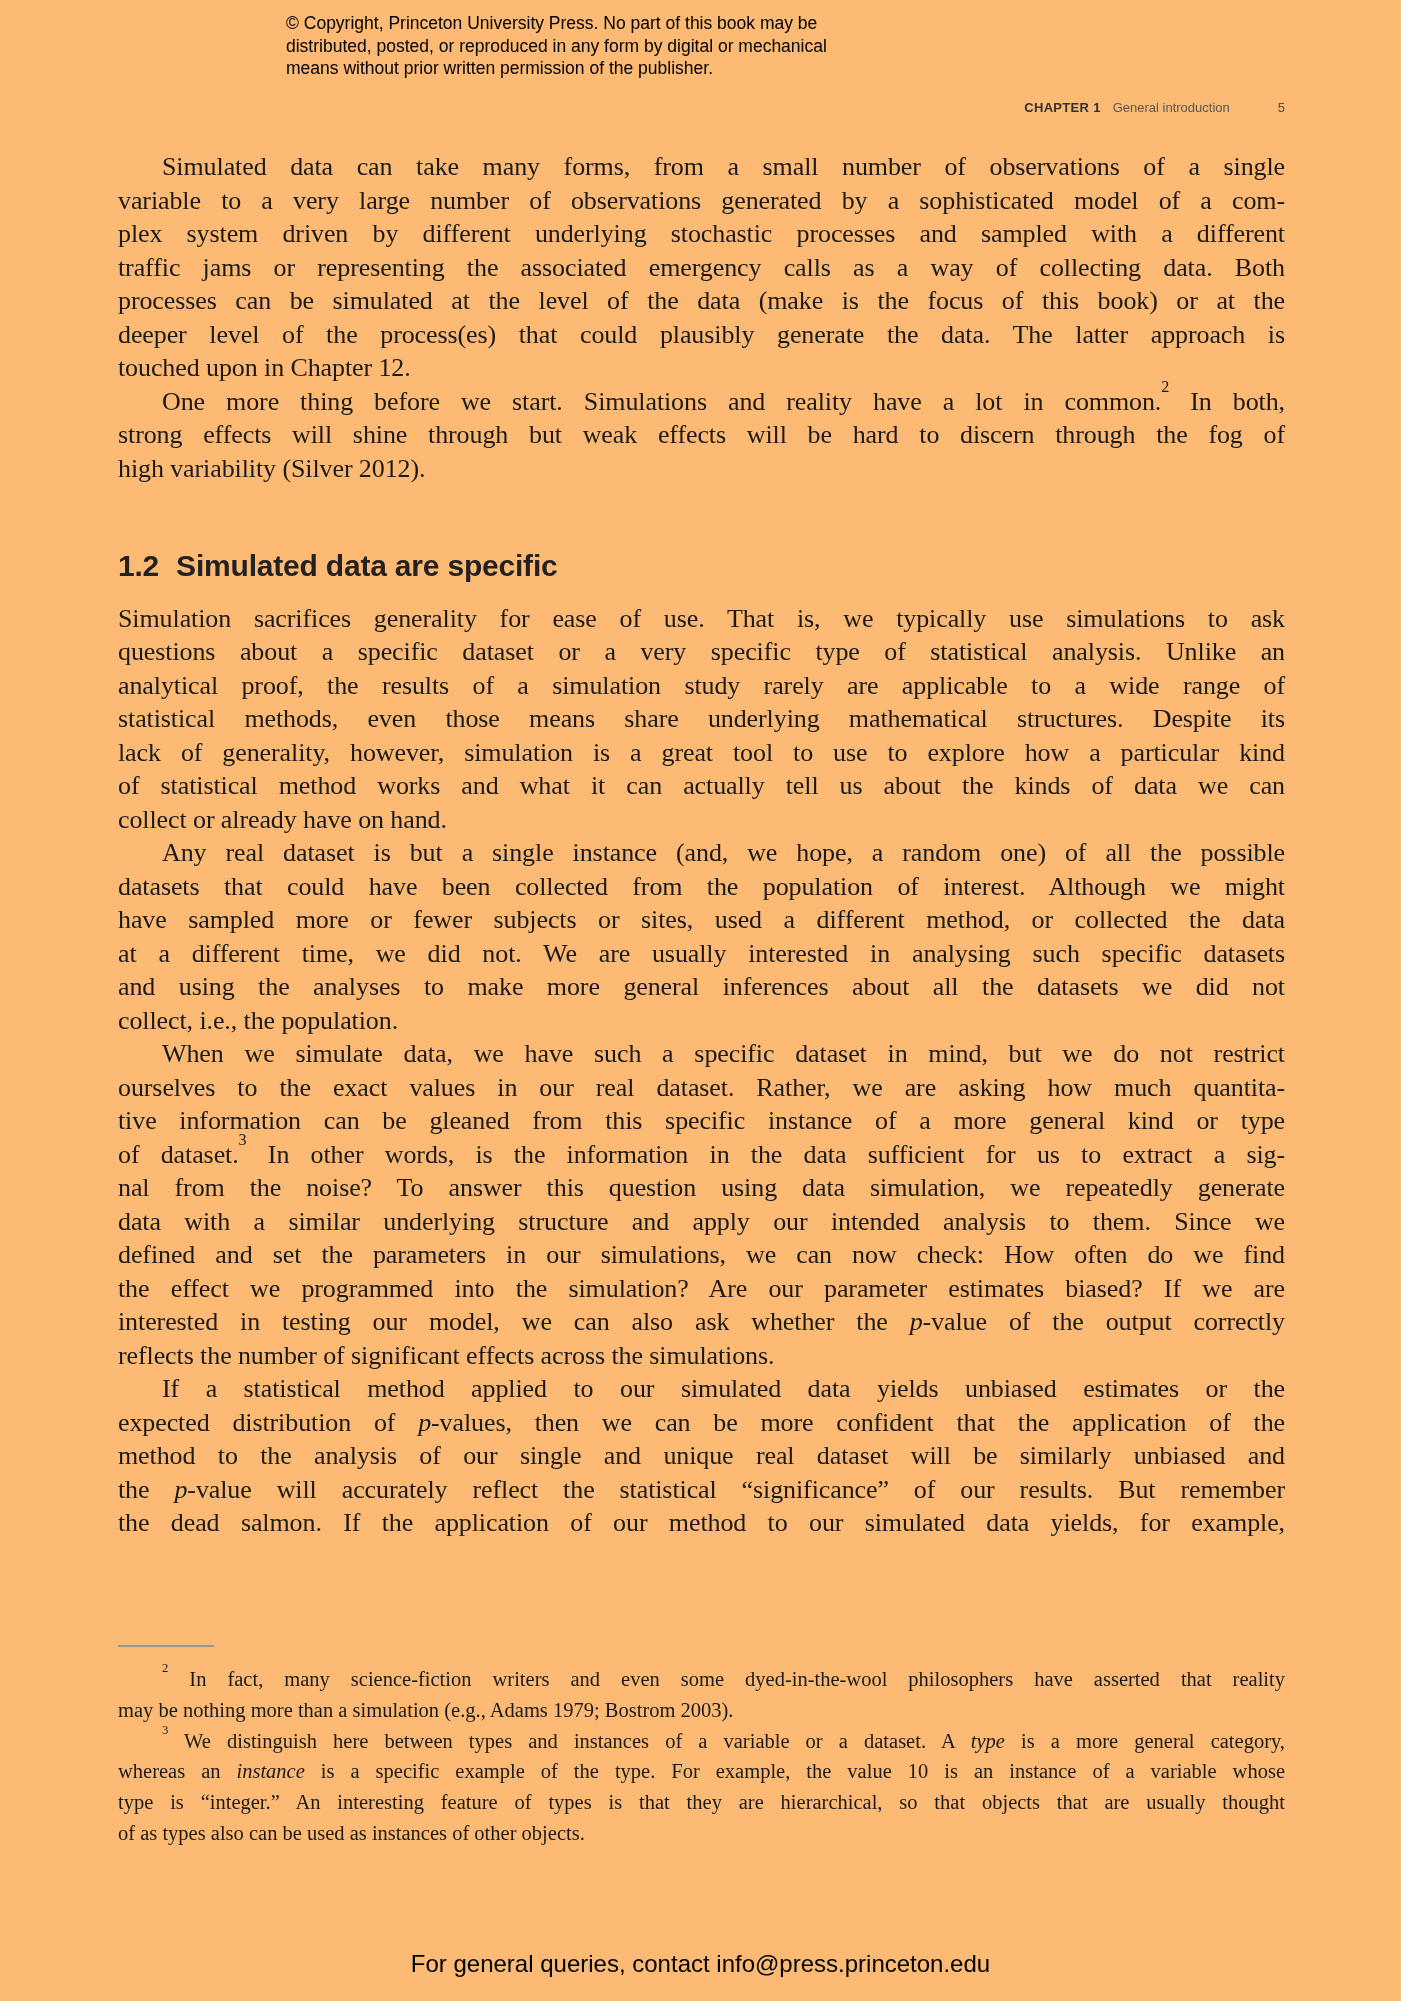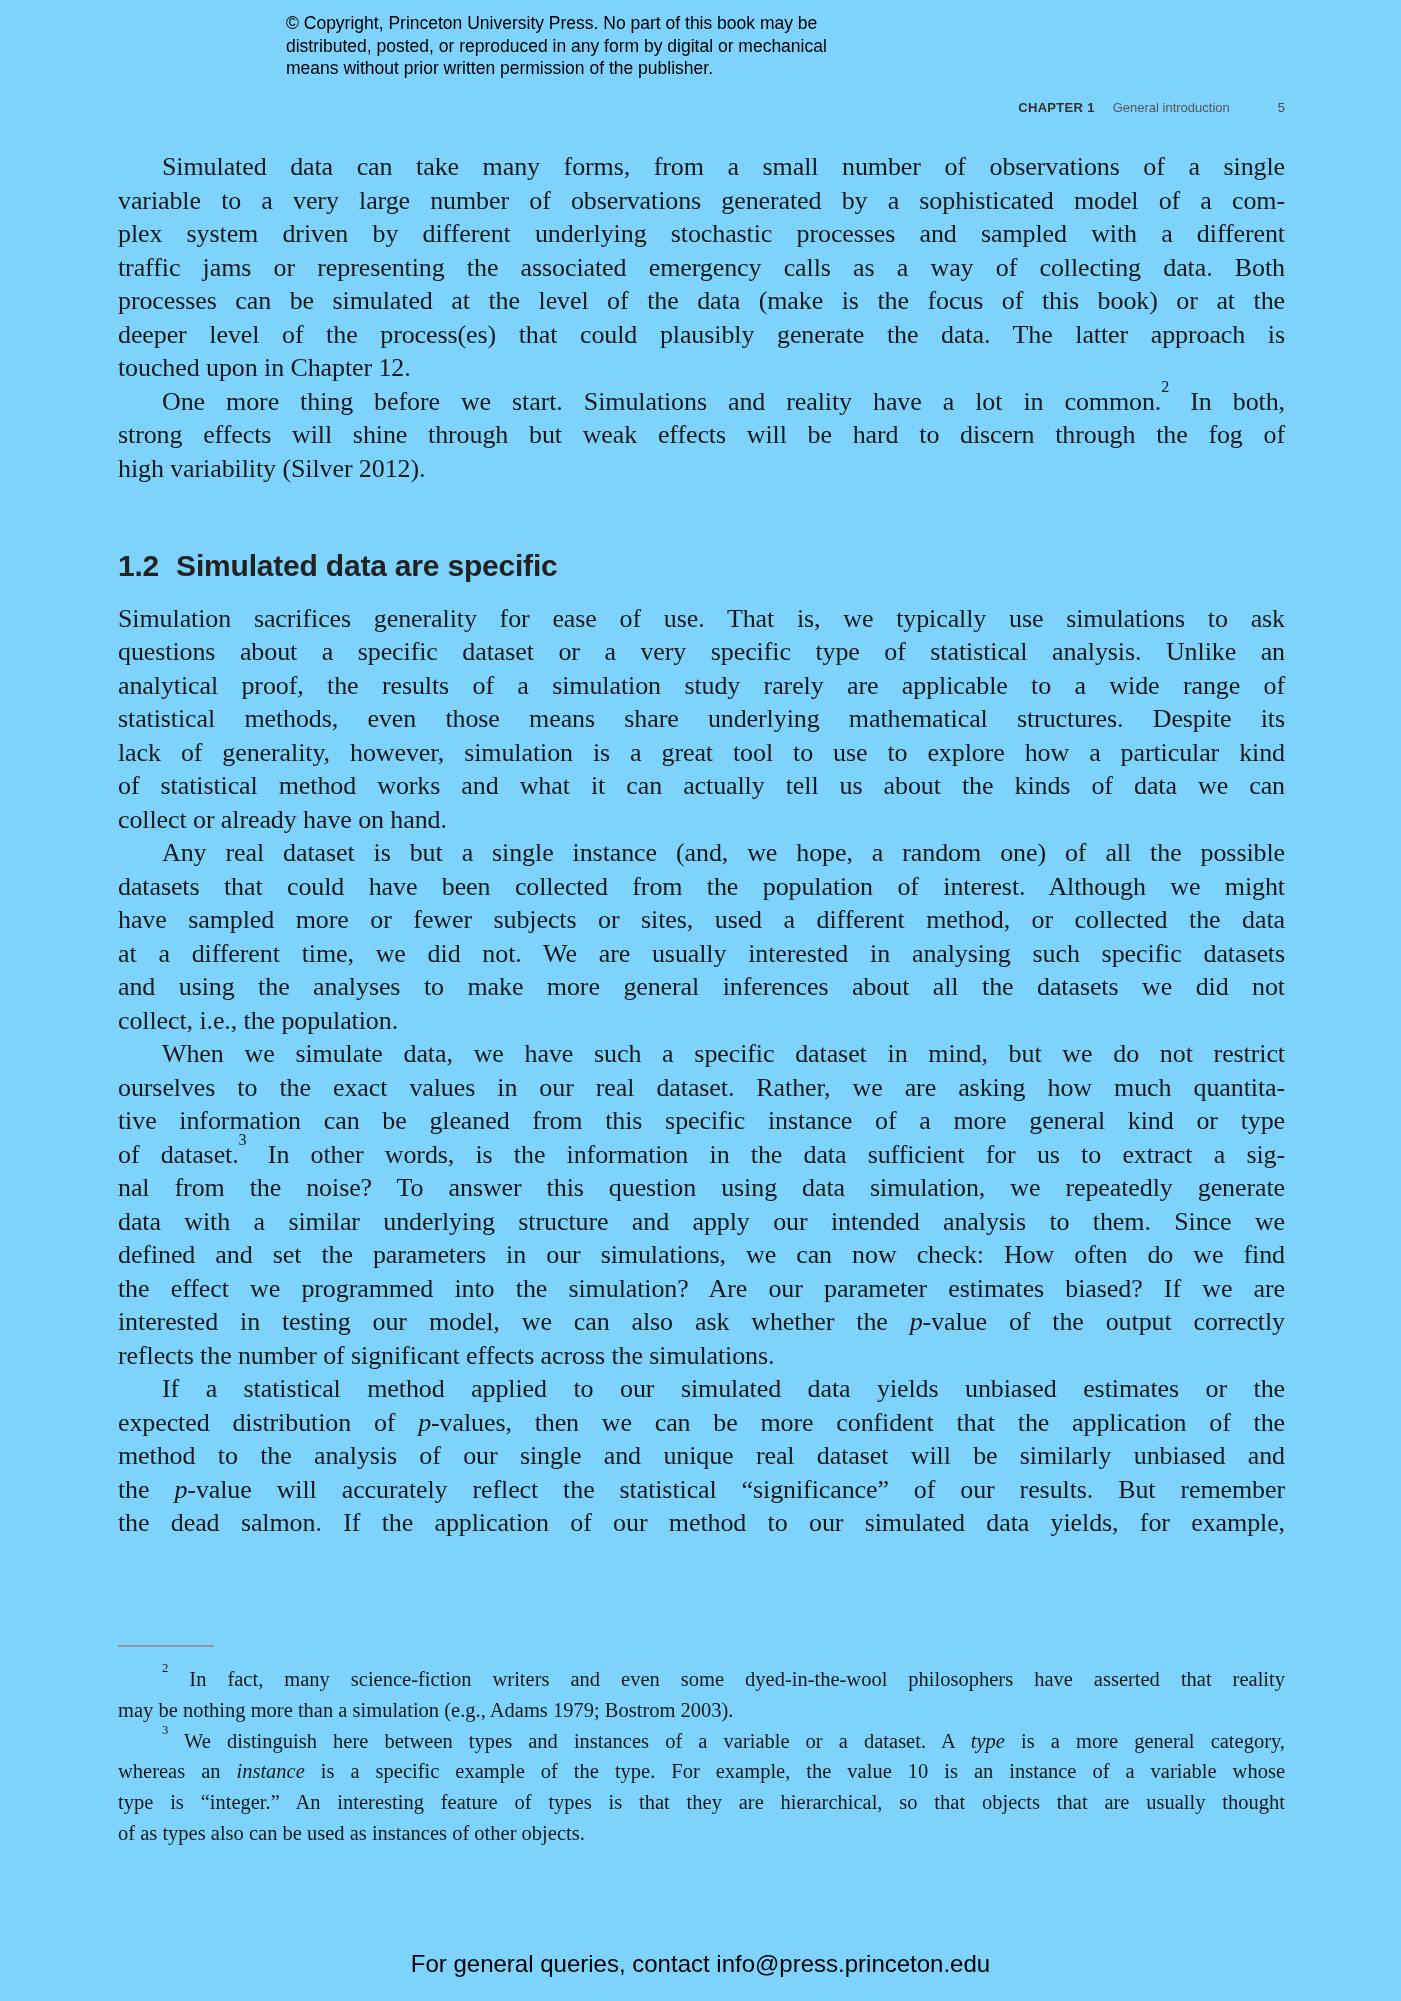--- a/index.html
+++ b/index.html
@@ -1,31 +1,31 @@
 <!DOCTYPE html>
 <html><head>
 <meta charset="utf-8">
 <title>Book page</title>
 <style>
   html,body{margin:0;padding:0;background:#ffffff;}
   .page{
-    position:relative;width:1401px;height:2001px;background:#7dd3fc;
+    position:relative;width:1401px;height:2001px;background:#fdba74;
     font-family:"Liberation Serif",serif;color:#1a1a1a;overflow:hidden;
   }
   .copyright{
     position:absolute;top:12px;left:286px;
     font-family:"Liberation Sans",sans-serif;font-size:17.5px;line-height:22.5px;color:#000;
   }
   .running-header{
     position:absolute;top:100px;left:118px;width:1167px;
     display:flex;justify-content:flex-end;align-items:baseline;
     font-family:"Liberation Sans",sans-serif;font-size:13px;
   }
   .ch-label{font-weight:700;color:#303030;letter-spacing:.3px;}
-  .ch-title{color:#575757;margin-left:18px;}
+  .ch-title{color:#575757;margin-left:12px;}
   .page-num{color:#4a4a4a;margin-left:48px;}
   .body-blocks{
     position:absolute;top:150px;left:118px;width:1167px;
     font-size:26px;line-height:33.5px;letter-spacing:-0.1px;
   }
   .line{text-align:justify;text-align-last:justify;}
   .line.last{text-align-last:left;}
   .para.indent .line:first-child{text-indent:44px;}
   h2.section-heading{
     font-family:"Liberation Sans",sans-serif;font-size:30px;font-weight:700;color:#222;

